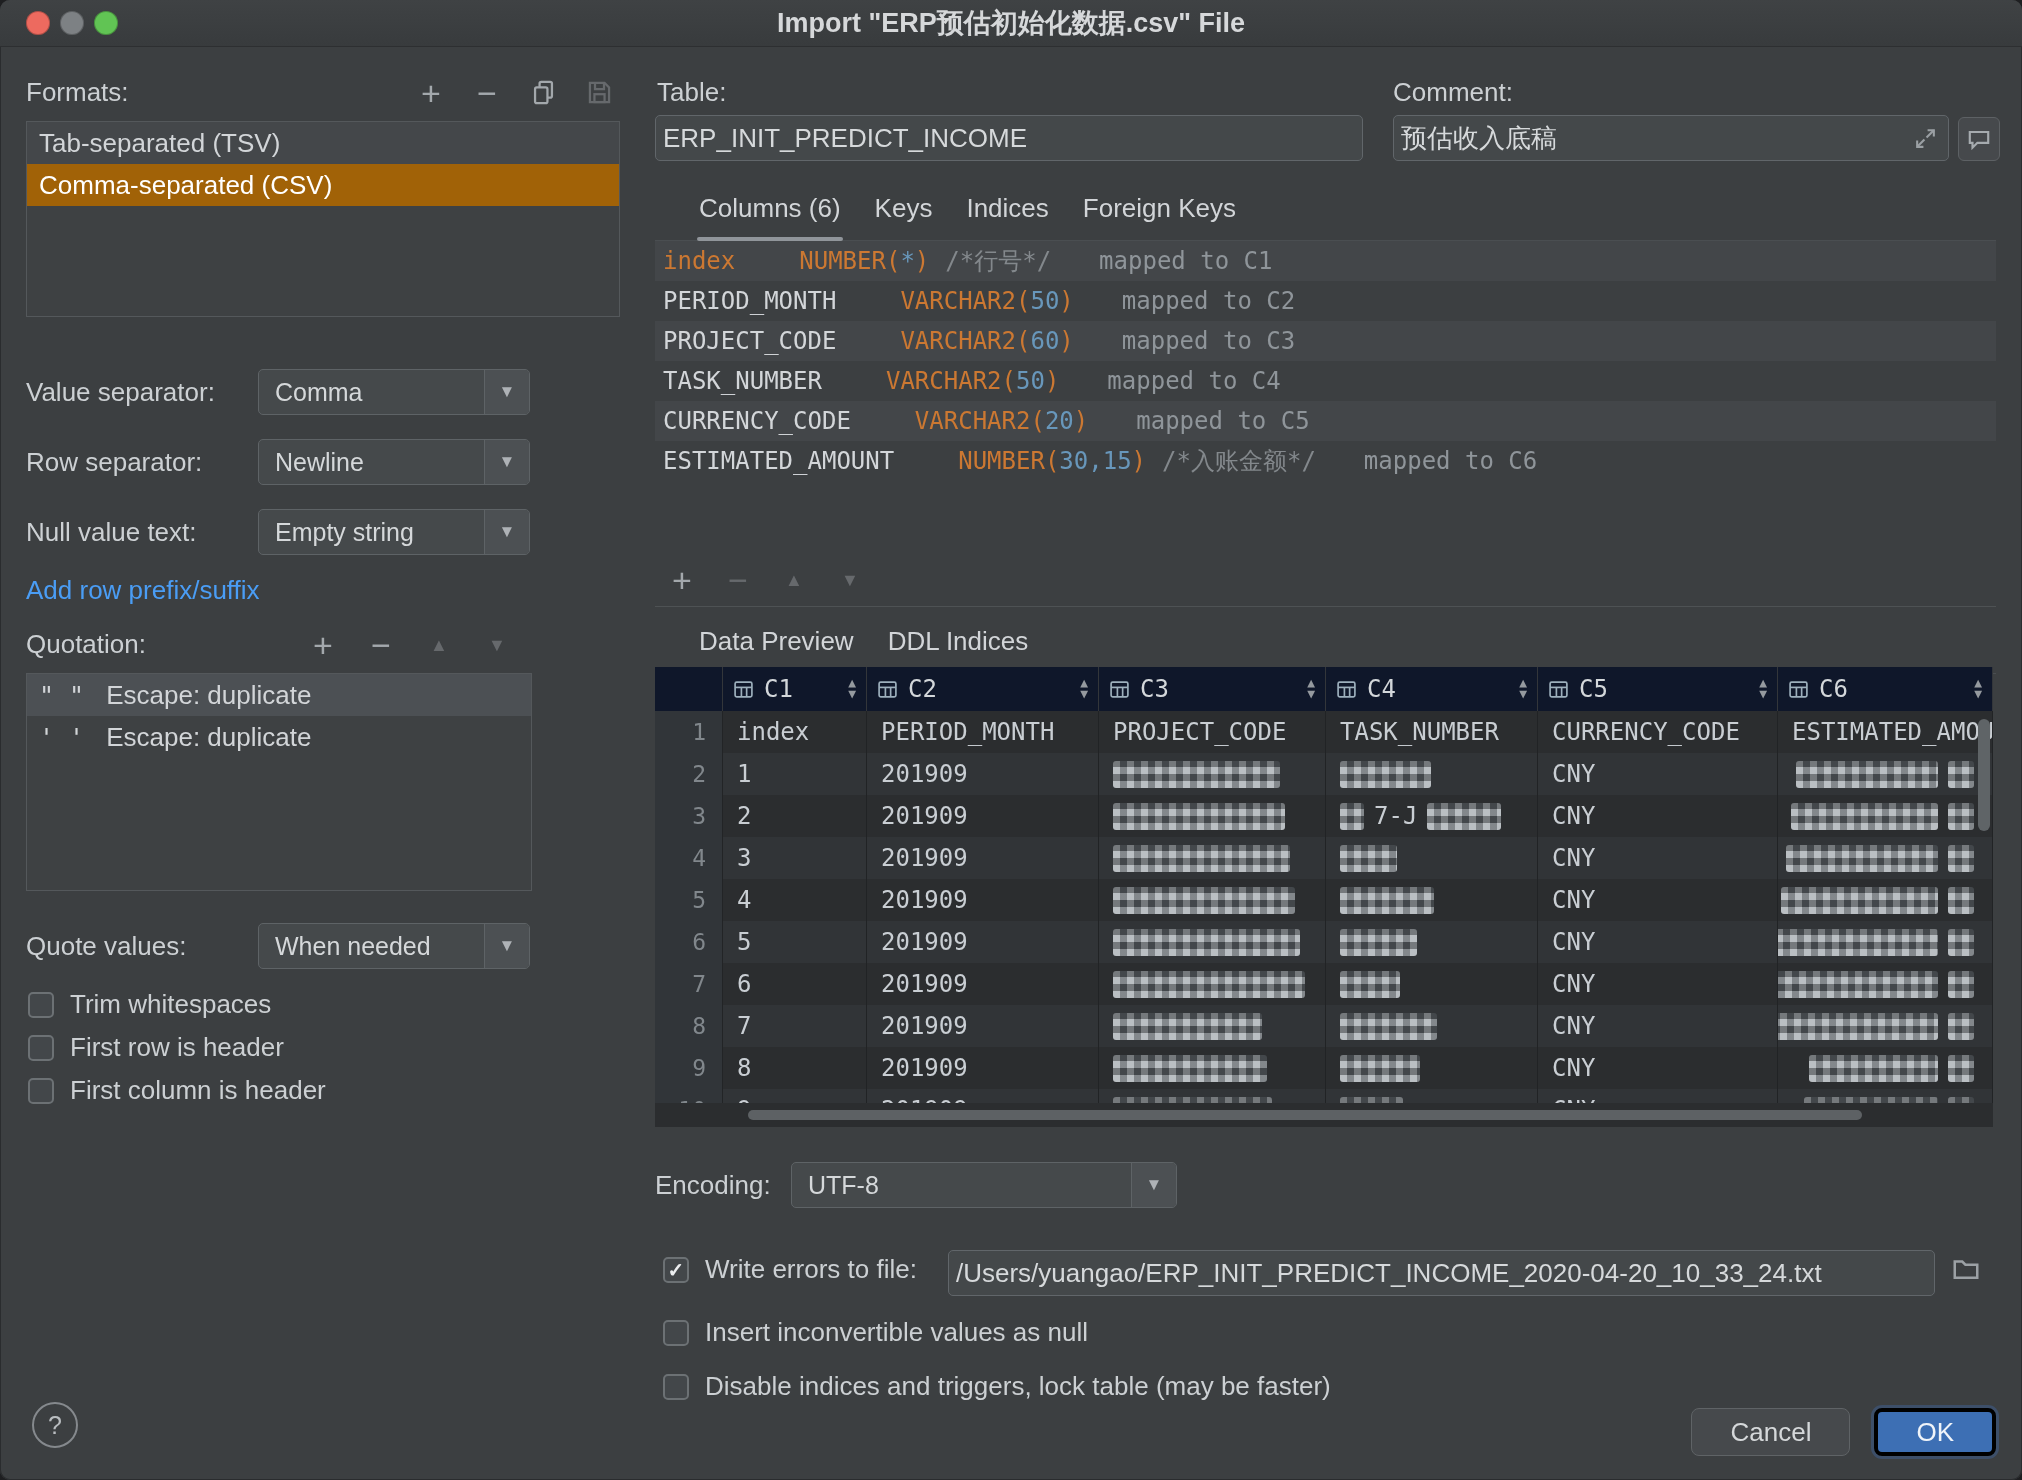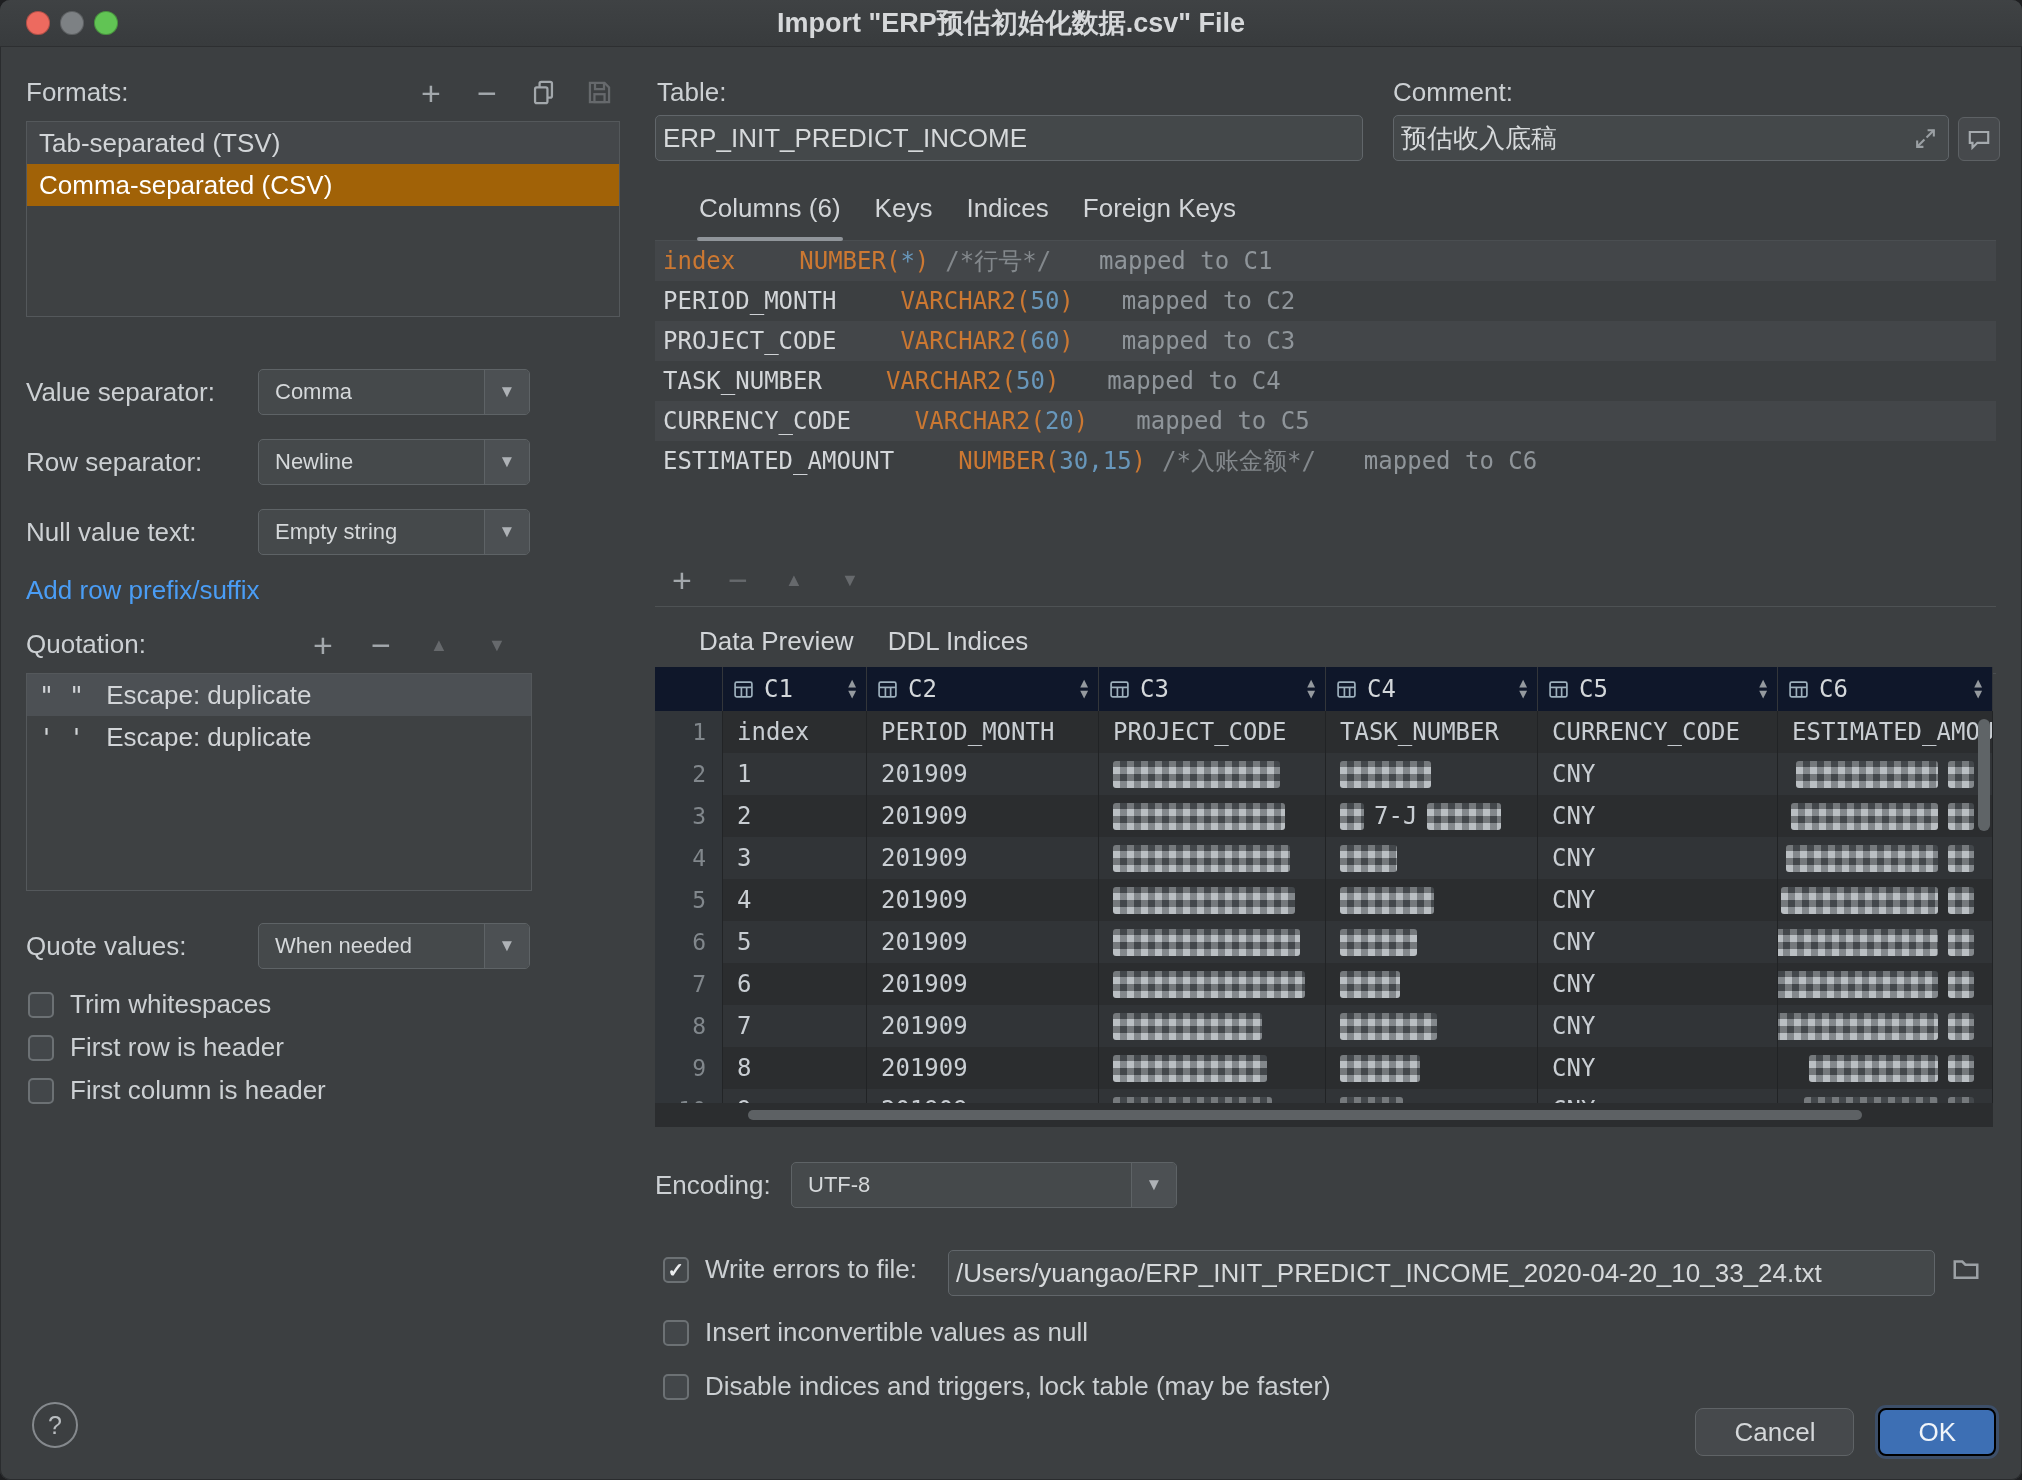--- a/index.html
+++ b/index.html
@@ -16,21 +16,21 @@
   .tl{width:24px;height:24px;border-radius:50%;box-shadow:inset 0 0 0 1px rgba(0,0,0,.25);}
   .tl.red{background:#ed6a5f;}
   .tl.gray{background:#7d8184;}
   .tl.green{background:#61c454;}
   .content{position:absolute;left:0;top:46px;right:0;bottom:0;}
 
   
   .lab{font-size:26px;color:#ccd0d3;}
   .combo{display:flex;align-items:center;height:46px;background:#45494b;border:1px solid #5e6366;
          border-radius:5px;box-sizing:border-box;}
-  .combo-value{flex:1;padding:0 16px;font-size:22px;color:#d5d8da;white-space:nowrap;overflow:hidden;}
+  .combo-value{flex:1;padding:0 16px;font-size:25px;color:#d5d8da;white-space:nowrap;overflow:hidden;}
   .combo-arrow{width:44px;align-self:stretch;display:flex;align-items:center;justify-content:center;
                border-left:1px solid #5e6366;background:#4c5053;color:#aeb2b6;font-size:17px;
                border-radius:0 4px 4px 0;}
   .tfield{display:flex;align-items:center;height:46px;background:#44484a;border:1px solid #61666a;
           border-radius:5px;box-sizing:border-box;padding:0 7px;font-size:26px;color:#d6d9db;
           white-space:nowrap;overflow:hidden;}
   .check{display:inline-flex;align-items:center;gap:16px;cursor:default;}
   .box{width:26px;height:26px;border-radius:5px;background:#43474a;border:2px solid #6c7174;
        box-sizing:border-box;display:flex;align-items:center;justify-content:center;
        font-size:20px;font-weight:bold;color:#eceef0;flex:0 0 auto;}
@@ -132,21 +132,21 @@
   .folder-ico{position:absolute;left:1288px;top:0;}
 
   
   .help-btn{position:absolute;left:32px;top:1356px;width:42px;height:42px;border-radius:50%;
             border:2px solid #85898d;color:#b9bdc0;display:flex;align-items:center;justify-content:center;
             font-size:25px;}
   .btns{position:absolute;right:26px;top:1362px;display:flex;gap:24px;}
   .btn{height:48px;padding:0 38px;border-radius:8px;font-size:26px;display:flex;align-items:center;
        justify-content:center;box-sizing:border-box;}
   .btn.cancel{background:#46494c;border:1px solid #5f6366;color:#d5d8da;}
-  .btn.ok{background:#3d6fb4;border:2px solid #000000;color:#f0f4f9;box-shadow:0 0 0 3px rgba(63,110,180,.35);text-align:center;}
+  .btn.ok{background:#3d6fb4;border:4px solid #000000;color:#f0f4f9;box-shadow:0 0 0 3px rgba(63,110,180,.35);text-align:center;}
   svg{display:block;}
 </style>
 </head>
 <body>
 
 <div class="window">
   <div class="titlebar">
     <div class="traffic">
       <span class="tl red"></span>
       <span class="tl gray"></span>

